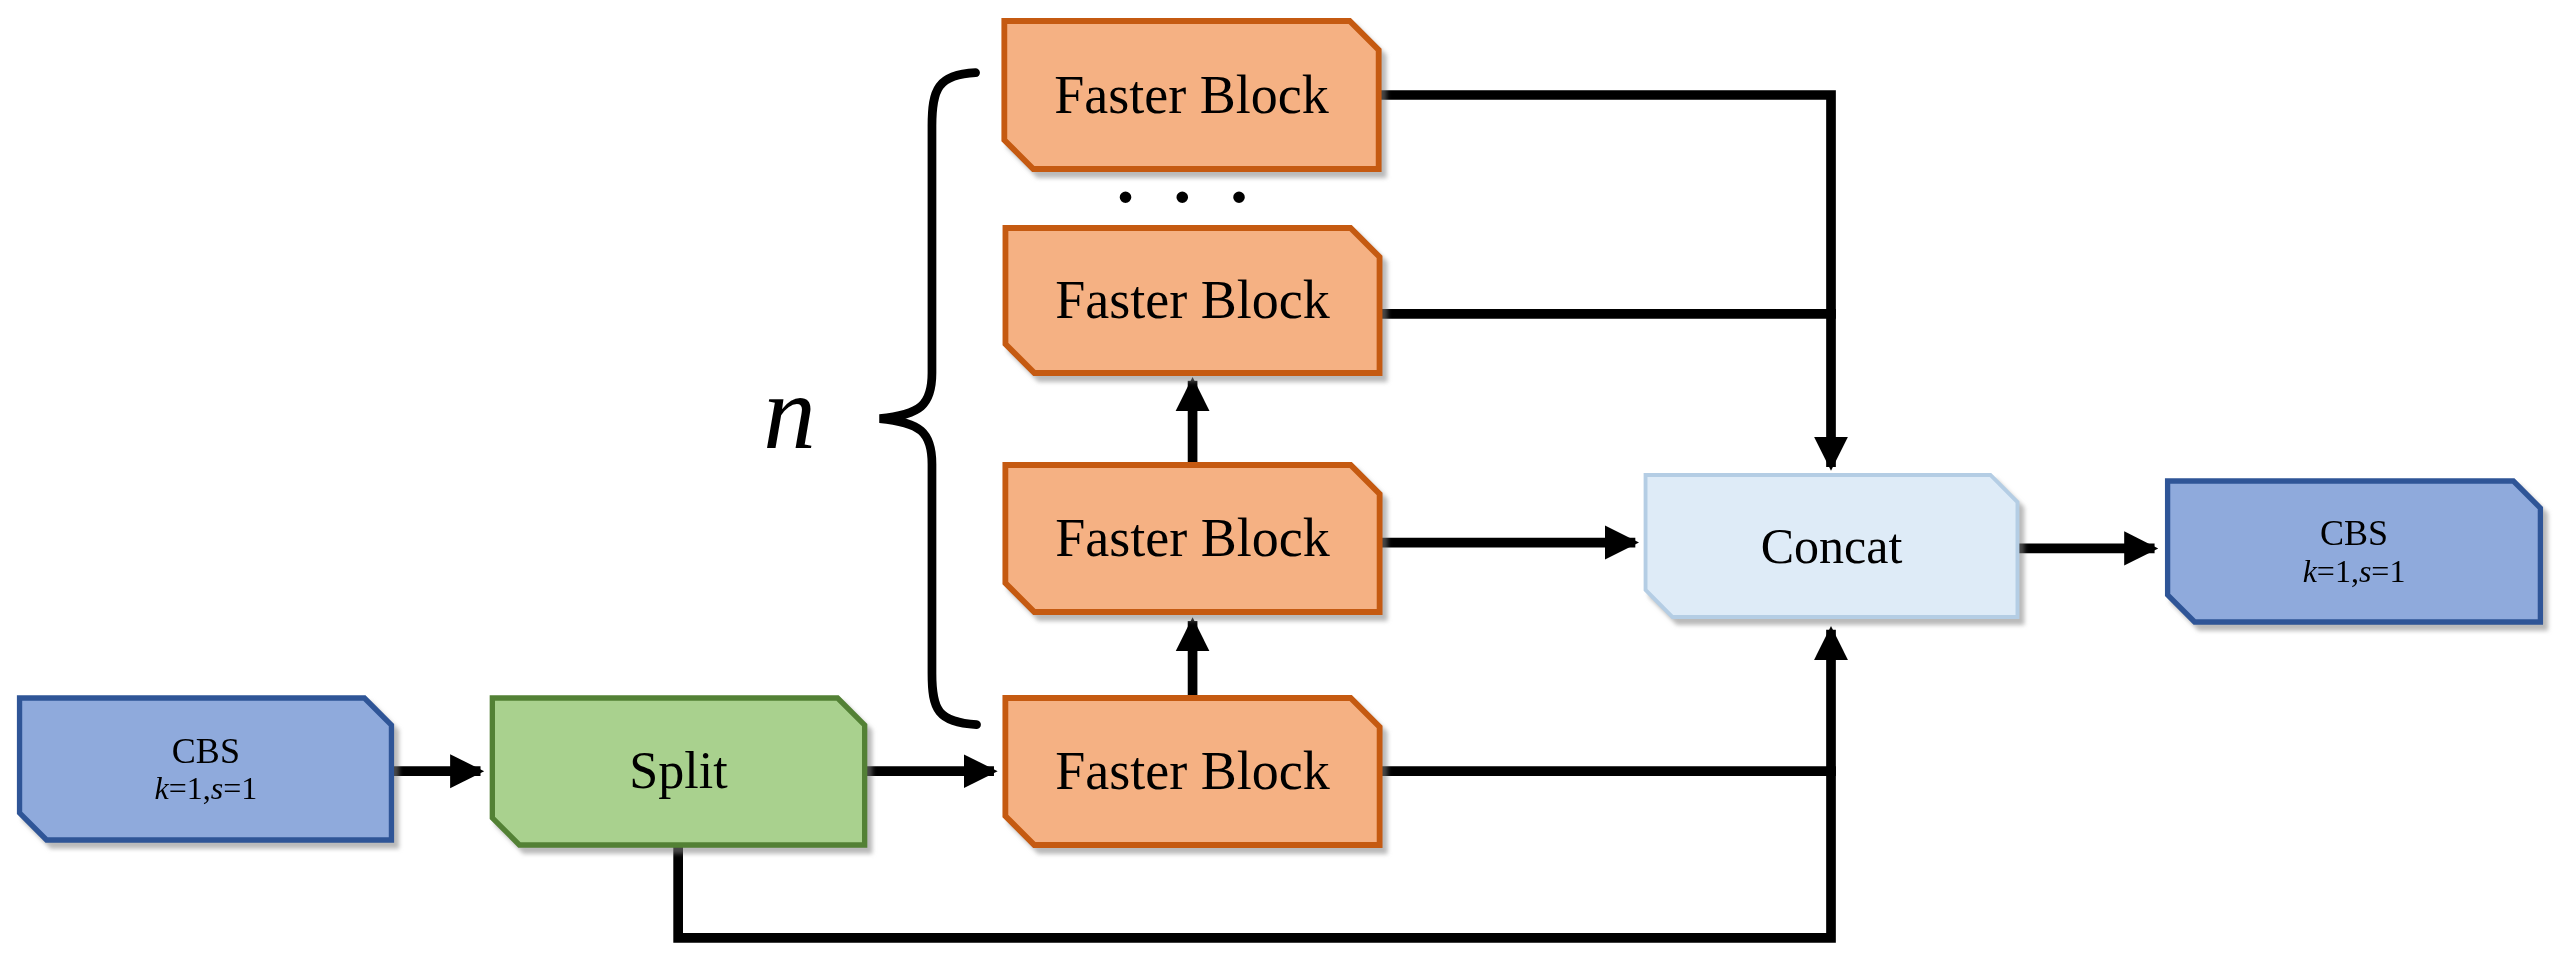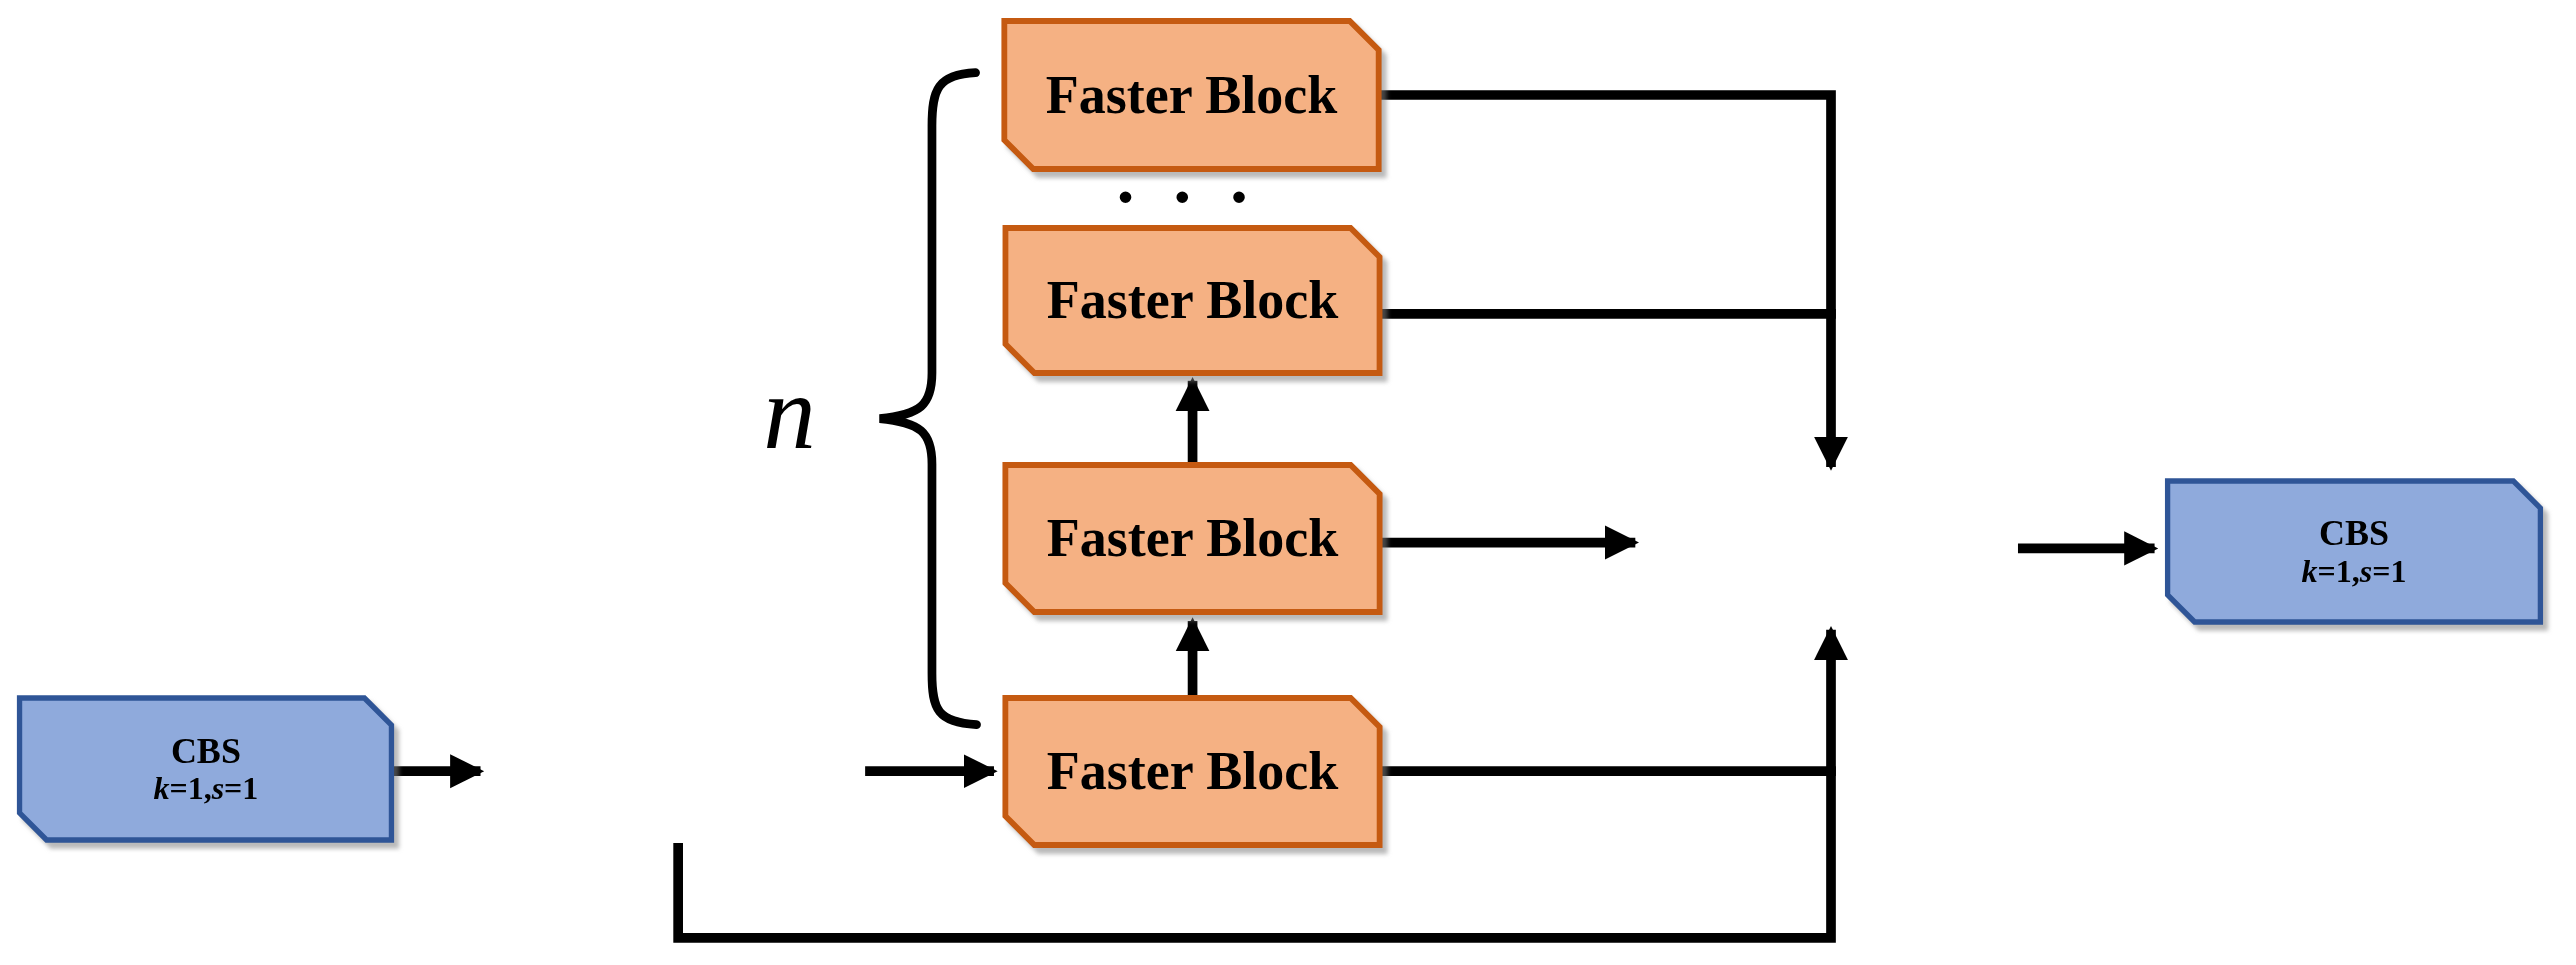--- a/index.html
+++ b/index.html
@@ -49,21 +49,20 @@
     position: relative;
     z-index: 3;
     width: 100%; height: 100%;
     display: flex;
     flex-direction: column;
     align-items: center;
     justify-content: center;
     color: var(--label, #000);
     text-align: left;
     line-height: 1.12;
-    font-weight: bold;
   }
   .faster-label { font-size: 54px; }
   .split-label  { font-size: 52px; }
   .concat-label { font-size: 50px; }
   .cbs-title    { font-size: 36px; }
   .cbs-params   { font-size: 32px; }
   .cbs-params i { font-style: italic; }
   .ellipsis {
     position: absolute;
     z-index: 2;
@@ -121,20 +120,26 @@
   <div class="node" style="left:19.4px; top:698px; width:373px; height:142px">
     <svg class="shape-svg" width="373" height="142" viewBox="0 0 385 147">
       <polygon class="shape-cbs" points="0,0 357,0 385,28 385,147 28,147 0,119"></polygon>
     </svg>
     <div class="node-label">
       <div class="cbs-title">CBS</div>
       <div class="cbs-params"><i>k</i><span>=1,</span><i>s</i><span>=1</span></div>
     </div>
   </div>
 
+  <div class="node" style="left:492px; top:698px; width:373px; height:147px">
+    <svg class="shape-svg" width="373" height="147" viewBox="0 0 385 152">
+      <polygon class="shape-split" points="0,0 357,0 385,28 385,152 28,152 0,124"></polygon>
+    </svg>
+    <div class="node-label split-label">Split</div>
+  </div>
 
   <div class="node" style="left:1005px; top:698px; width:375px; height:147px">
     <svg class="shape-svg" width="375" height="147" viewBox="0 0 387 152">
       <polygon class="shape-faster" points="0,0 357,0 387,30 387,152 30,152 0,122"></polygon>
     </svg>
     <div class="node-label faster-label">Faster Block</div>
   </div>
 
   <div class="node" style="left:1005px; top:465px; width:375px; height:147px">
     <svg class="shape-svg" width="375" height="147" viewBox="0 0 387 152">
@@ -154,20 +159,26 @@
     <svg class="shape-svg" width="375" height="148" viewBox="0 0 387 153">
       <polygon class="shape-faster" points="0,0 357,0 387,30 387,153 30,153 0,123"></polygon>
     </svg>
     <div class="node-label faster-label">Faster Block</div>
   </div>
 
   <div class="ellipsis" style="left:1093px; top:172px; width:194px; height:52px">• • •</div>
 
   <div class="repeat-n" style="left:734px; top:360px; width:111px; height:111px">n</div>
 
+  <div class="node" style="left:1645px; top:475px; width:373px; height:142px">
+    <svg class="shape-svg" width="373" height="142" viewBox="0 0 385 147">
+      <polygon class="shape-concat" points="0,0 357,0 385,28 385,147 28,147 0,119"></polygon>
+    </svg>
+    <div class="node-label concat-label">Concat</div>
+  </div>
 
   <div class="node" style="left:2167px; top:481px; width:374px; height:141px">
     <svg class="shape-svg" width="374" height="141" viewBox="0 0 386 146">
       <polygon class="shape-cbs" points="0,0 358,0 386,28 386,146 28,146 0,118"></polygon>
     </svg>
     <div class="node-label">
       <div class="cbs-title">CBS</div>
       <div class="cbs-params"><i>k</i><span>=1,</span><i>s</i><span>=1</span></div>
     </div>
   </div>

